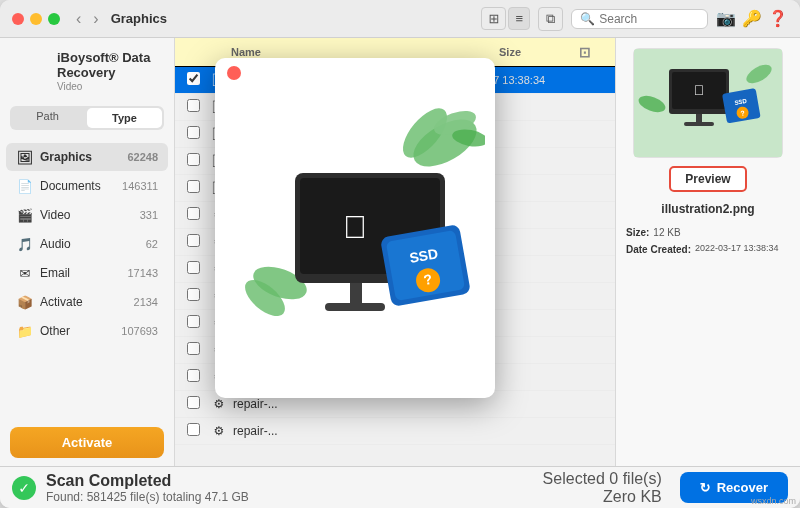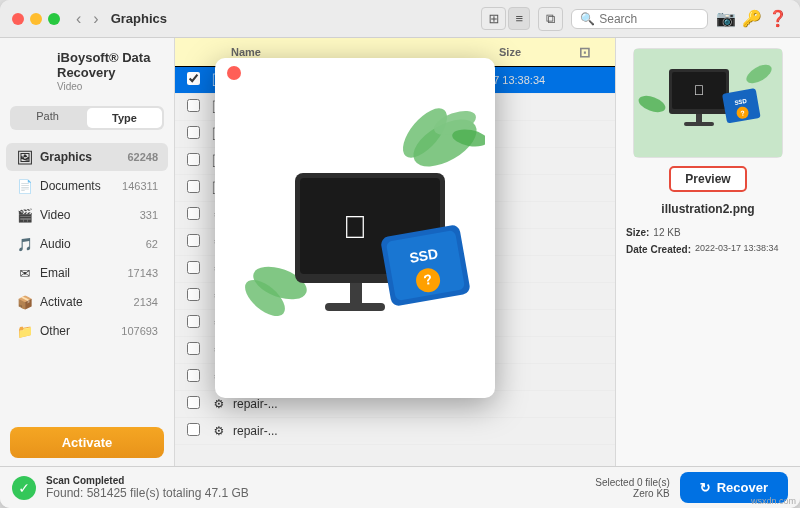--- a/index.html
+++ b/index.html
@@ -287,23 +287,23 @@
       background: #34c759;
       border-radius: 50%;
       display: flex;
       align-items: center;
       justify-content: center;
       color: #fff;
       font-size: 14px;
       flex-shrink: 0;
     }
     .scan-info { flex: 1; }
-    .scan-title { font-size: 10px; font-weight: 600; color: #333; }
+    .scan-title { font-size: 16px; font-weight: 600; color: #333; }
     .scan-detail { font-size: 12px; color: #666; }
-    .selected-info { text-align: right; font-size: 10px; color: #555; }
+    .selected-info { text-align: right; font-size: 16px; color: #555; margin-right: 8px; }
     .recover-btn {
       background: #0071e3;
       color: #fff;
       border: none;
       border-radius: 8px;
       padding: 8px 20px;
       font-size: 13px;
       font-weight: 600;
       cursor: pointer;
       display: flex;

